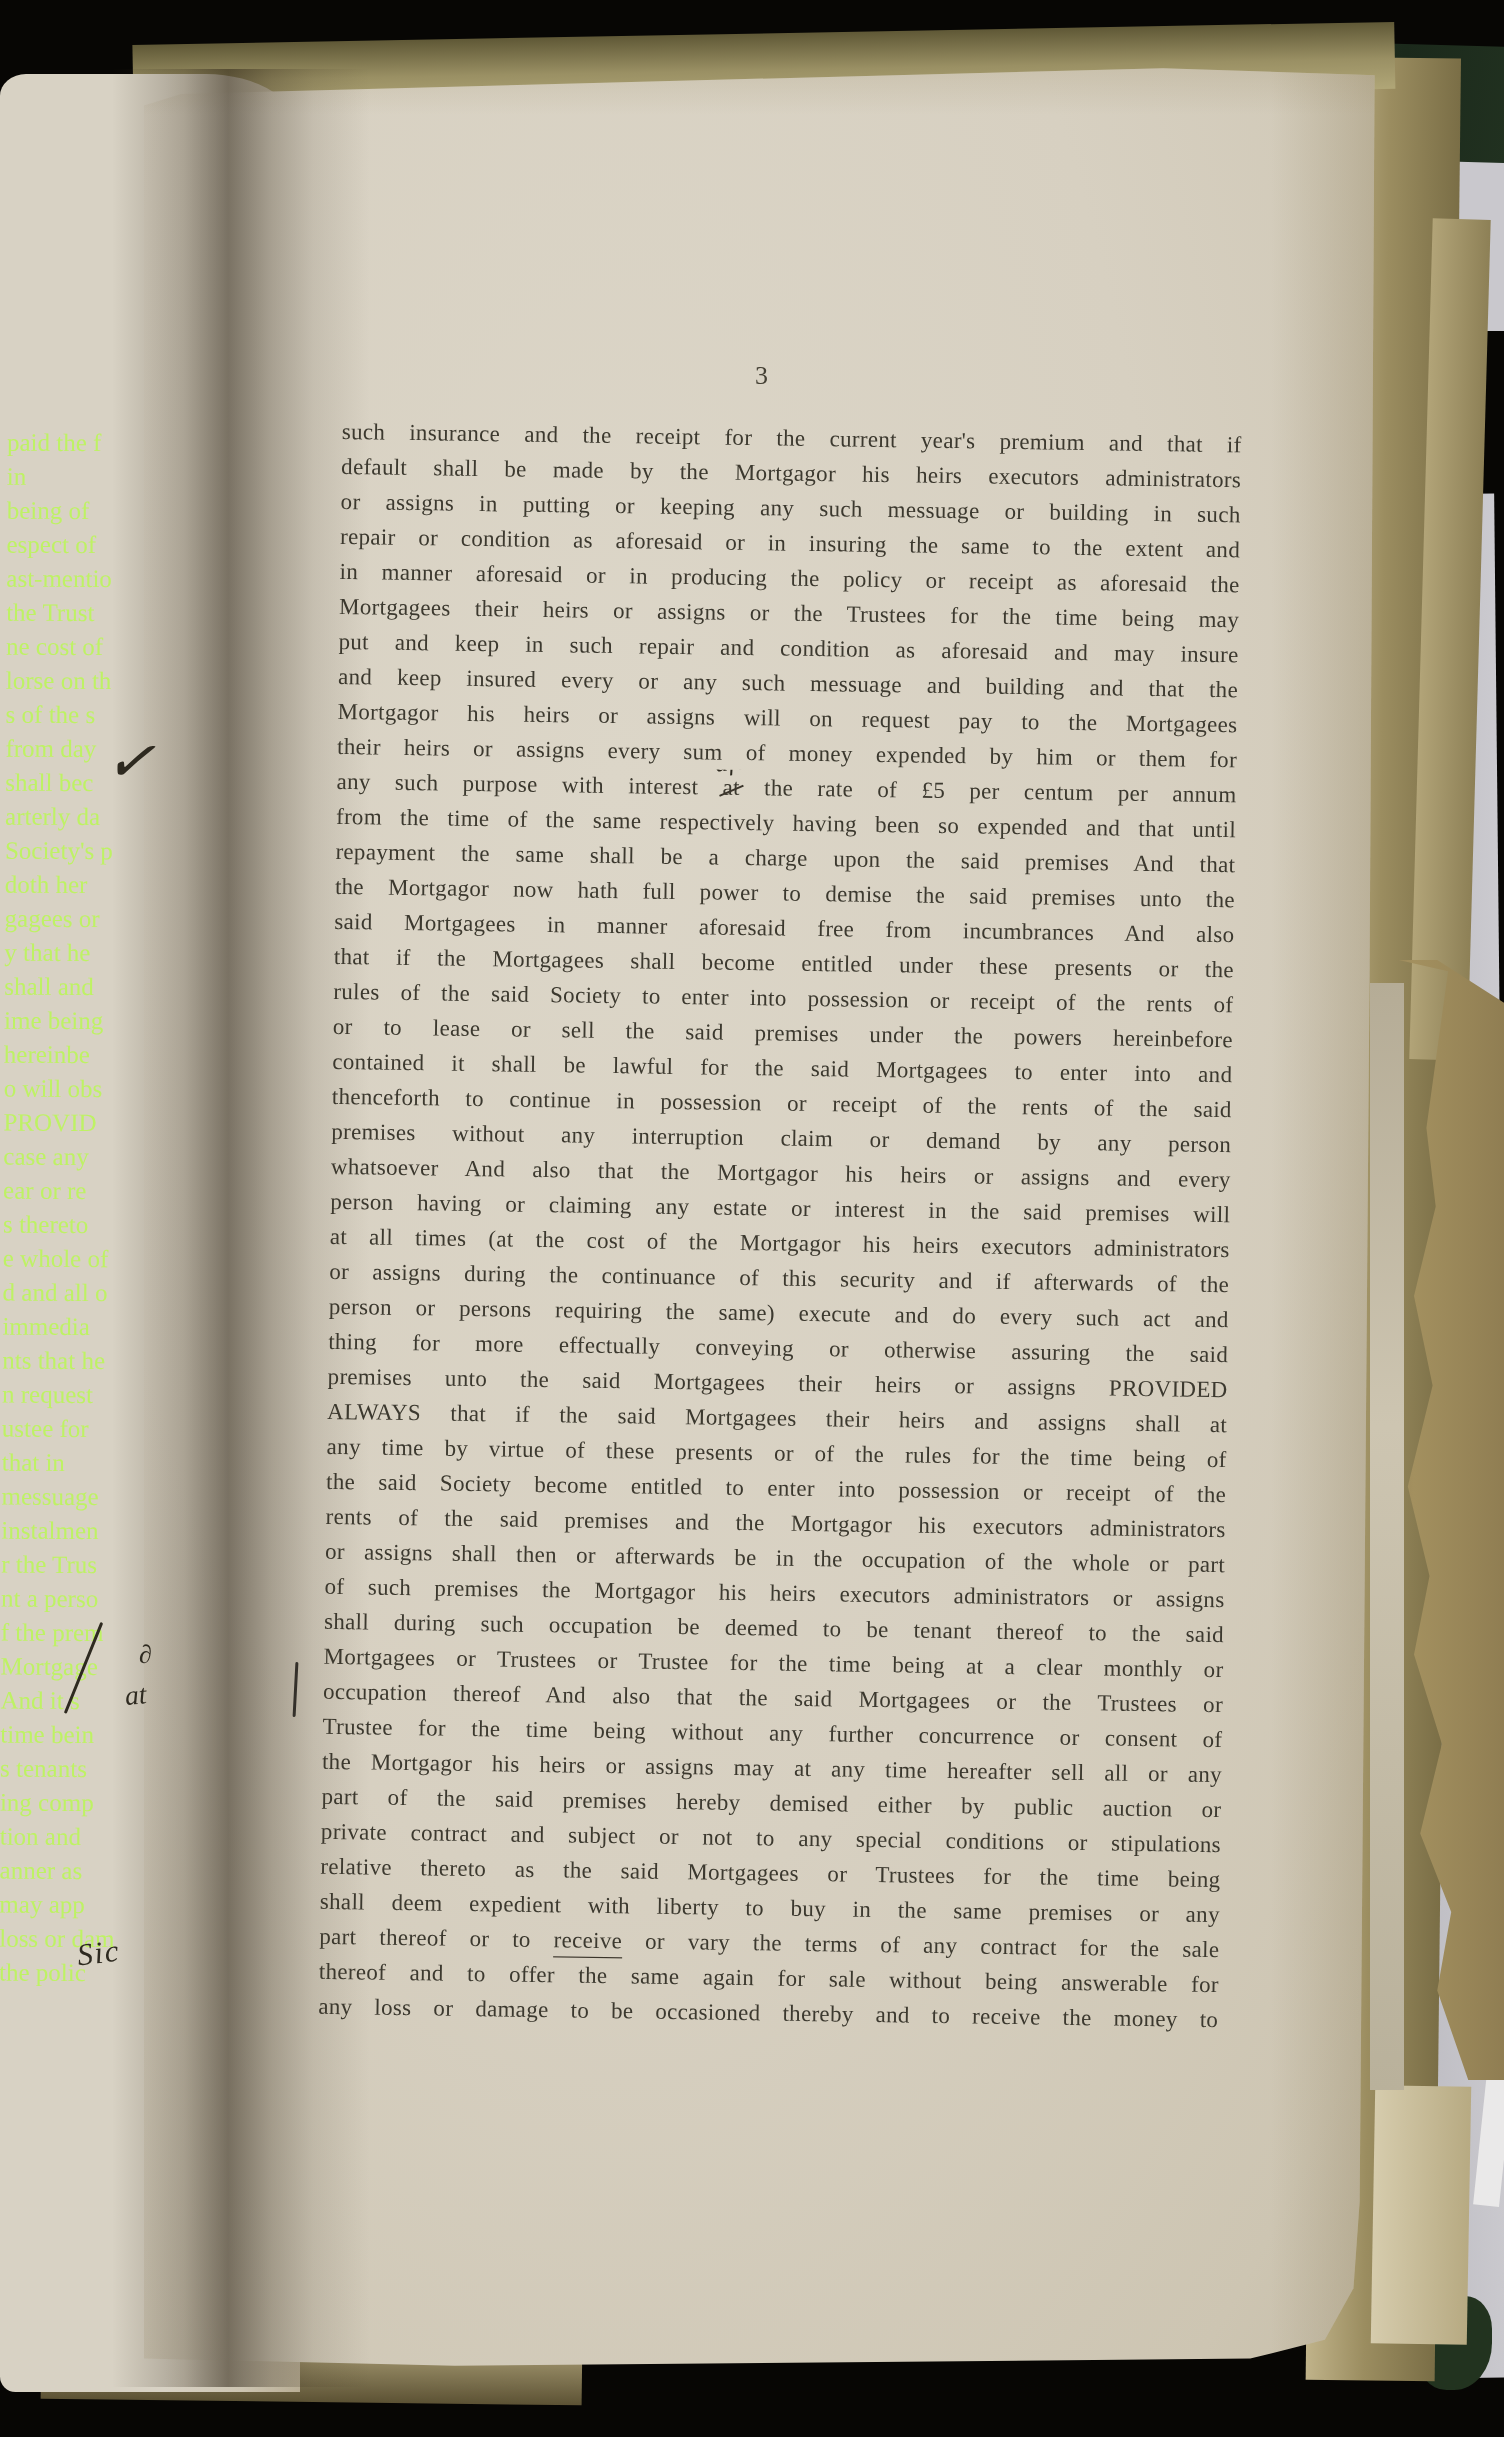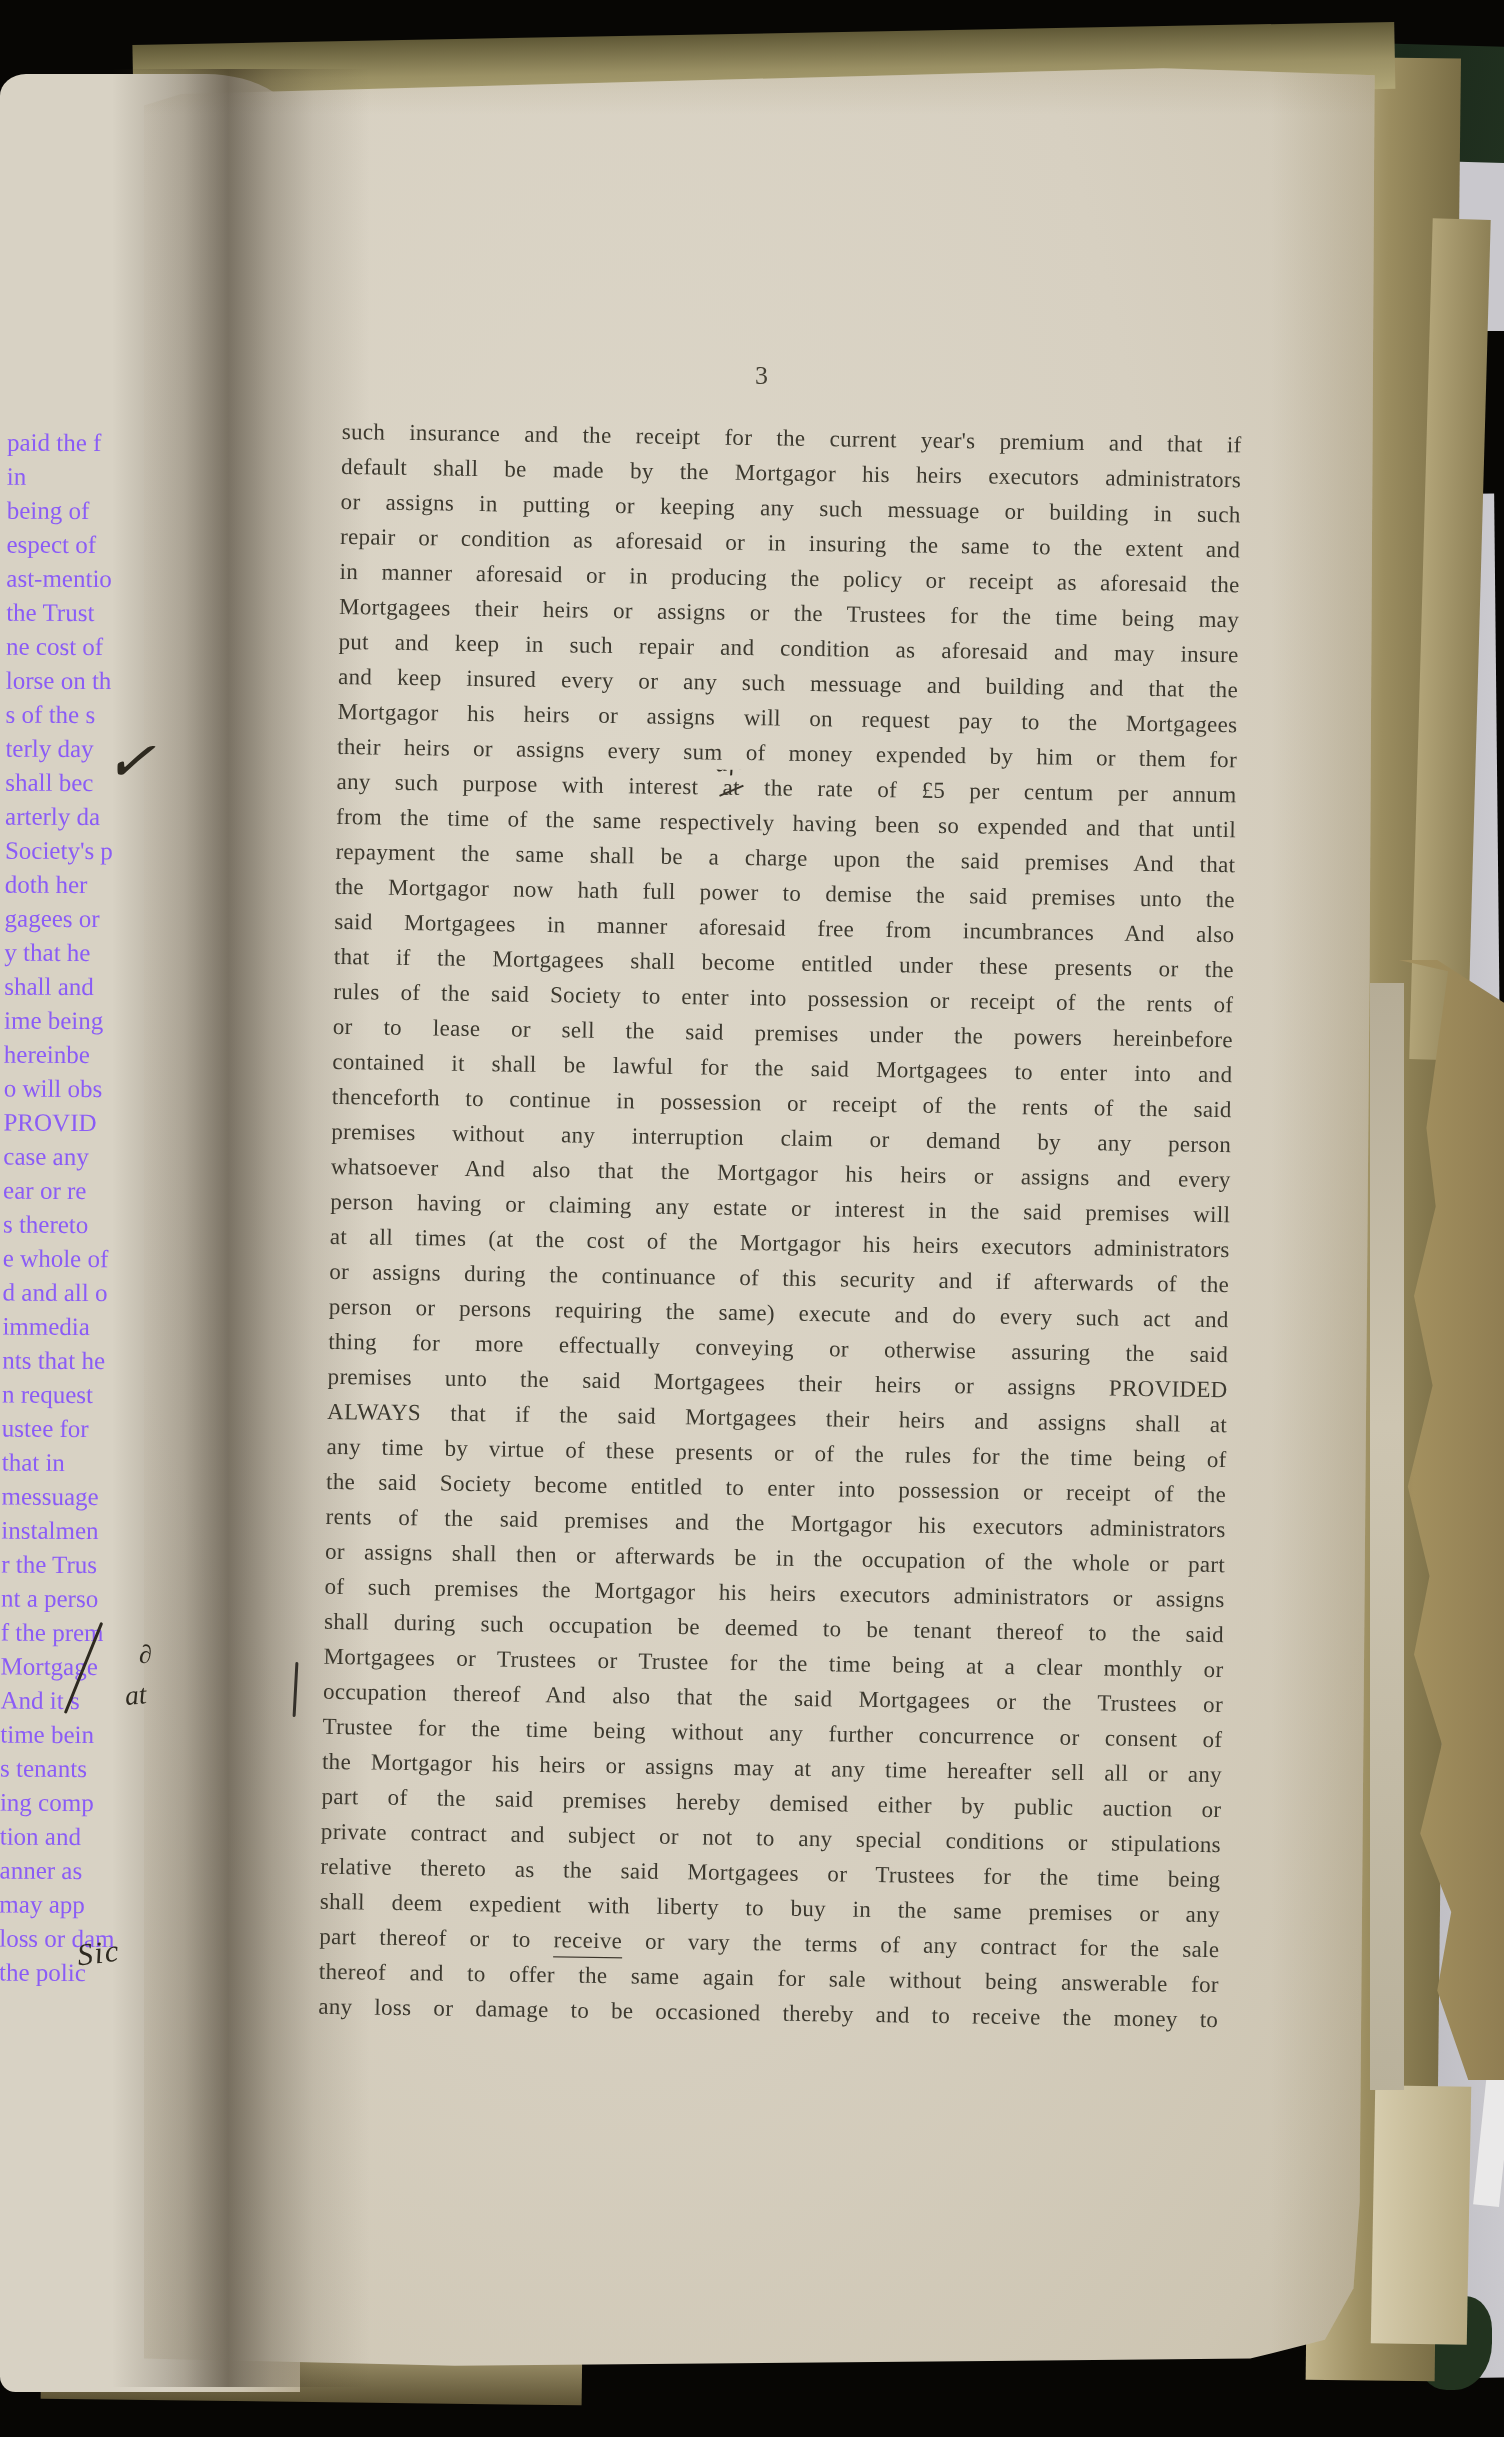--- a/index.html
+++ b/index.html
@@ -47,21 +47,21 @@
   
   .gutter{left:112px;top:69px;width:258px;height:2318px;pointer-events:none;
      background:linear-gradient(90deg, rgba(56,46,30,0) 0%, rgba(56,46,30,.28) 28%, rgba(45,36,22,.55) 45%, rgba(56,46,30,.30) 62%, rgba(56,46,30,.12) 78%, rgba(56,46,30,0) 100%);}
 
   
   .page-number{left:755px;top:361px;font-size:26px;color:#454135;}
   .body-text{left:342px;top:414px;width:900px;transform:rotate(0.85deg);transform-origin:top left;}
   .bline{height:35px;line-height:35px;font-size:23px;color:#3c392f;letter-spacing:0.3px;
          text-align:justify;text-align-last:justify;overflow:hidden;}
   .left-fragments{left:3.4px;top:426px;width:144px;height:1588px;overflow:hidden;transform:rotate(0.3deg);}
-  .lfrag{height:34px;line-height:34px;font-size:25px;color:#8b5cf6;white-space:nowrap;overflow:hidden;}
+  .lfrag{height:34px;line-height:34px;font-size:25px;color:#bef264;white-space:nowrap;overflow:hidden;}
 
   
   .hand{position:absolute;color:#2e2a20;font-style:italic;}
   #ann-check{left:110px;top:726px;font-size:60px;transform:rotate(6deg) skewX(-12deg);font-style:normal;}
   .after-ins{position:absolute;left:-8.6px;top:-27px;font-size:25px;transform:rotate(-7deg);white-space:nowrap;letter-spacing:0.9px;color:#2e2a20;font-style:italic;}
   .strike{position:relative;display:inline-block;}
   .strike::after{content:"";position:absolute;left:-4.3px;right:-4.3px;top:58%;border-top:2.6px solid #3a342a;transform:rotate(-24deg);}
   .u{border-bottom:2.6px solid #3a342a;padding-bottom:4px;}
   #ann-slash{left:82px;top:1619px;width:3.4px;height:98px;background:#2e2a20;transform:rotate(22deg);border-radius:2.6px;}
   #ann-del{left:139px;top:1640px;font-size:26px;}
@@ -146,21 +146,21 @@
   <div class="abs left-fragments">
       <div class="lfrag">paid the f</div>
       <div class="lfrag">in</div>
       <div class="lfrag">being of</div>
       <div class="lfrag">espect of</div>
       <div class="lfrag">ast-mentio</div>
       <div class="lfrag">the Trust</div>
       <div class="lfrag">ne cost of</div>
       <div class="lfrag">lorse on th</div>
       <div class="lfrag">s of the s</div>
-      <div class="lfrag">terly day</div>
+      <div class="lfrag">from day</div>
       <div class="lfrag">shall bec</div>
       <div class="lfrag">arterly da</div>
       <div class="lfrag">Society's p</div>
       <div class="lfrag">doth her</div>
       <div class="lfrag">gagees or</div>
       <div class="lfrag">y that he</div>
       <div class="lfrag">shall and</div>
       <div class="lfrag">ime being</div>
       <div class="lfrag">hereinbe</div>
       <div class="lfrag">o will obs</div>

